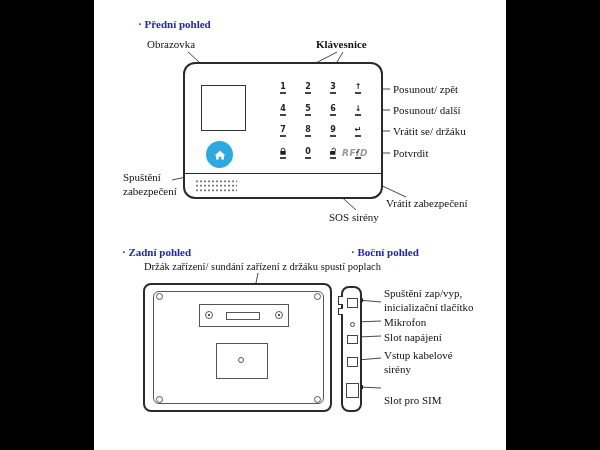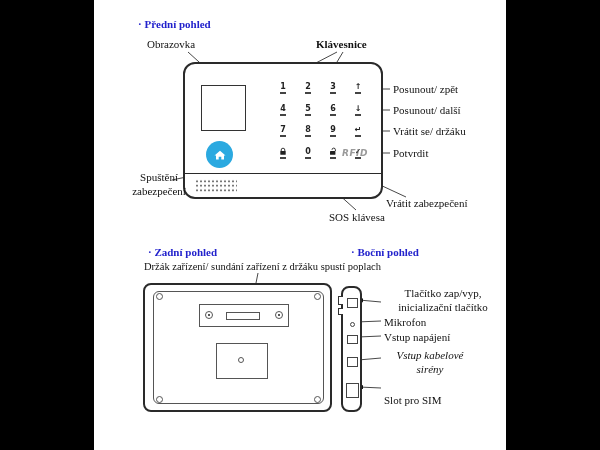--- a/index.html
+++ b/index.html
@@ -9,21 +9,21 @@
     background: #fff;
     font-family: "Liberation Serif", serif;
     overflow: hidden;
   }
   .bar { position:absolute; top:0; height:450px; background:#000; }
   .bar.left  { left:0;   width:94px; }
   .bar.right { left:506px; width:94px; }
 
   svg.lines { position:absolute; left:0; top:0; pointer-events:none; }
 
-  .lbl { position:absolute; font-size:11px; color:#111; white-space:nowrap;text-align:center; }
+  .lbl { position:absolute; font-size:11px; color:#111; white-space:nowrap; }
   .wrap { white-space:normal; line-height:14px; }
   .title { font-weight:700; color:#2222cc; }
 
   
   .device {
     position:absolute; left:183px; top:62px; width:200px; height:137px;
     border:2px solid #2a2a2a; border-radius:12px; background:#fff;
   }
   .screen { position:absolute; left:16px; top:21px; width:45px; height:46px; border:1.5px solid #333; }
   .home {
@@ -186,23 +186,23 @@
     </span>
 </div>
 
 <div class="lbl" style="left:393px; top:83px;">Posunout/ zpět</div>
 <div class="lbl" style="left:393px; top:104px;">Posunout/ další</div>
 <div class="lbl" style="left:393px; top:125px;">Vrátit se/ držáku</div>
 <div class="lbl" style="left:393px; top:147px;">Potvrdit</div>
 
 <div class="lbl wrap" style="left:123px; top:170px; width:72px;">Spuštění zabezpečení</div>
 <div class="lbl" style="left:386px; top:197px;">Vrátit zabezpečení</div>
-<div class="lbl" style="left:329px; top:211px;">SOS klávesa</div>
-
-<div class="lbl title" style="left:148px; top:246px;">· Zadní pohled</div>
+<div class="lbl" style="left:329px; top:211px;">SOS sirény</div>
+
+<div class="lbl title" style="left:122px; top:246px;">· Zadní pohled</div>
 <div class="lbl title" style="left:351px; top:246px;">· Boční pohled</div>
 <div class="lbl" style="left:144px; top:261px; font-size:10.5px;">Držák zařízení/ sundání zařízení z držáku spustí poplach</div>
 
 <div class="rear">
   <div class="rear-inner"></div>
   <div class="screw" style="left:11px;  top:8px;"></div>
   <div class="screw" style="left:169px; top:8px;"></div>
   <div class="screw" style="left:11px;  top:111px;"></div>
   <div class="screw" style="left:169px; top:111px;"></div>
   <div class="bracket">
@@ -217,17 +217,17 @@
 <div class="sideunit">
   <div class="bump" style="top:8px;  height:9px;"></div>
   <div class="bump" style="top:20px; height:7px;"></div>
   <div class="port" style="left:4px; top:10px; width:11px; height:10px;"></div>
   <div class="hole" style="left:7px; top:34px;"></div>
   <div class="port" style="left:4px; top:47px; width:11px; height:9px;"></div>
   <div class="port" style="left:4px; top:69px; width:11px; height:10px;"></div>
   <div class="port" style="left:3px; top:95px; width:13px; height:15px;"></div>
 </div>
 
-<div class="lbl wrap" style="left:384px; top:286px; width:118px;">Tlačítko zap/vyp, inicializační tlačítko</div>
+<div class="lbl wrap" style="left:384px; top:286px; width:118px;">Spuštění zap/vyp, inicializační tlačítko</div>
 <div class="lbl" style="left:384px; top:316px;">Mikrofon</div>
-<div class="lbl" style="left:384px; top:331px;">Vstup napájení</div>
-<div class="lbl wrap" style="left:384px; top:348px; width:92px;font-style:italic;">Vstup kabelové sirény</div>
+<div class="lbl" style="left:384px; top:331px;">Slot napájení</div>
+<div class="lbl wrap" style="left:384px; top:348px; width:92px;">Vstup kabelové sirény</div>
 <div class="lbl" style="left:384px; top:383px;margin-top:11px;">Slot pro SIM</div>
 
 </body></html>

